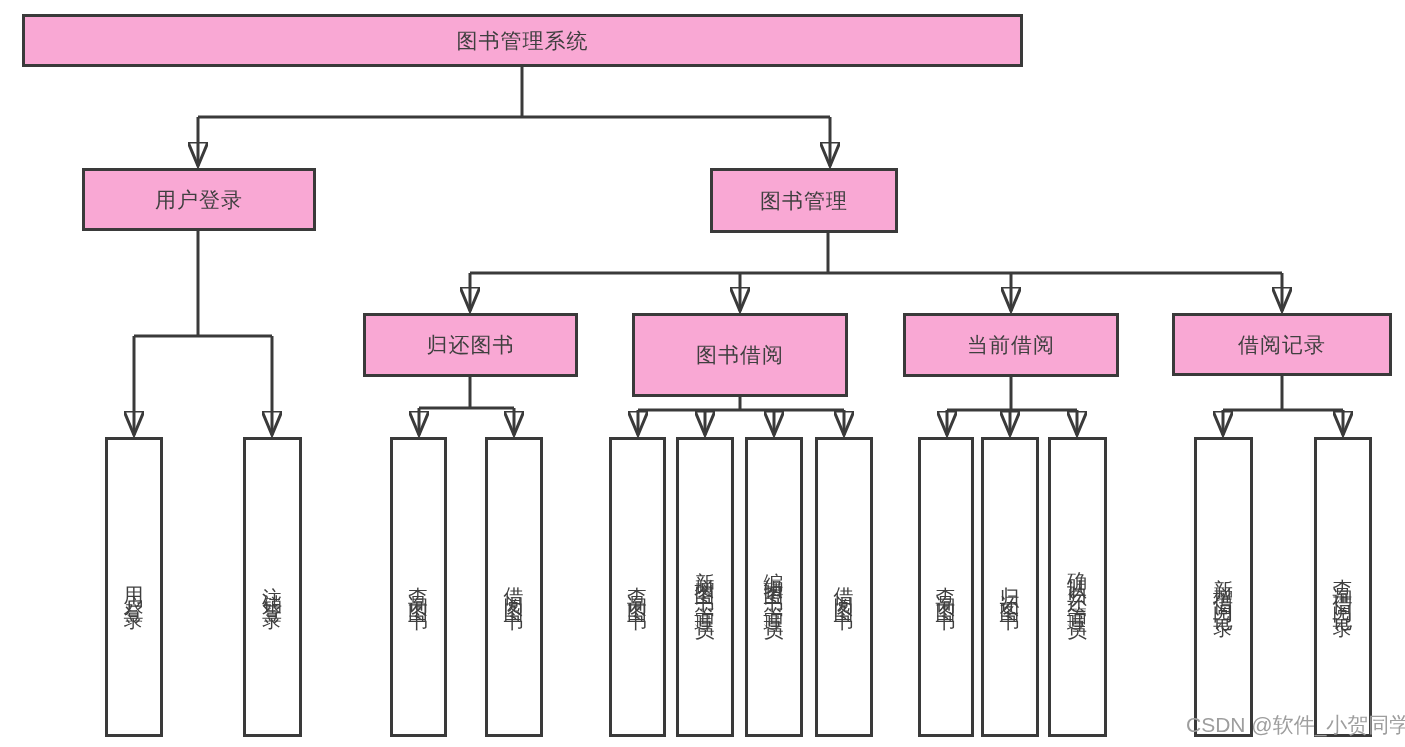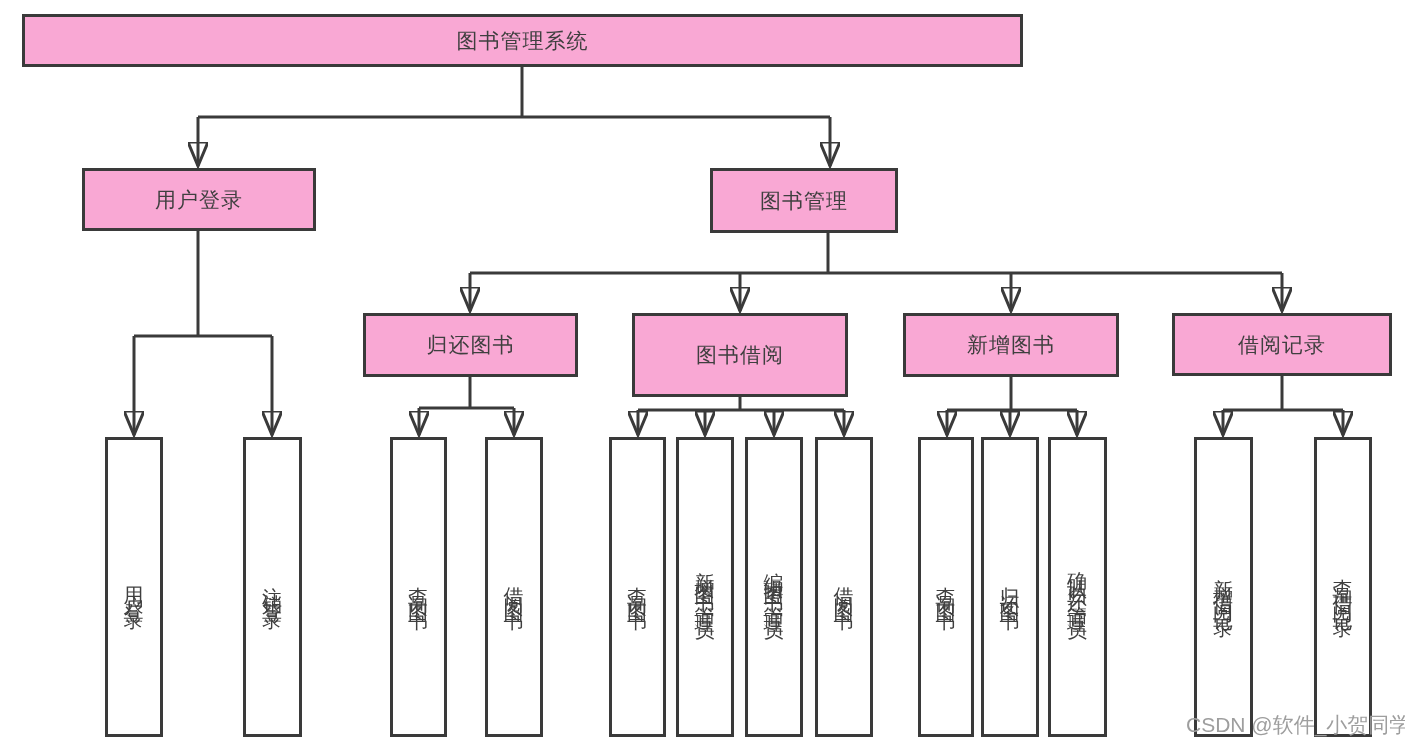--- a/index.html
+++ b/index.html
@@ -101,21 +101,21 @@
     </g>
   </svg>
 
   <div class="node" style="left:22px; top:14px; width:1001px; height:53px;">图书管理系统</div>
 
   <div class="node" style="left:82px; top:168px; width:234px; height:63px;">用户登录</div>
   <div class="node" style="left:710px; top:168px; width:188px; height:65px;">图书管理</div>
 
   <div class="node" style="left:363px; top:313px; width:215px; height:64px;">归还图书</div>
   <div class="node" style="left:632px; top:313px; width:216px; height:84px;">图书借阅</div>
-  <div class="node" style="left:903px; top:313px; width:216px; height:64px;">新增图书</div>
+  <div class="node" style="left:903px; top:313px; width:216px; height:64px;">当前借阅</div>
   <div class="node" style="left:1172px; top:313px; width:220px; height:63px;">借阅记录</div>
 
   <div class="leaf" style="left:105px;">
     <span>用户登录</span>
   </div>
   <div class="leaf" style="left:243px; width:59px;">
     <span>注销登录</span>
   </div>
 
   <div class="leaf" style="left:390px; width:57px;">

